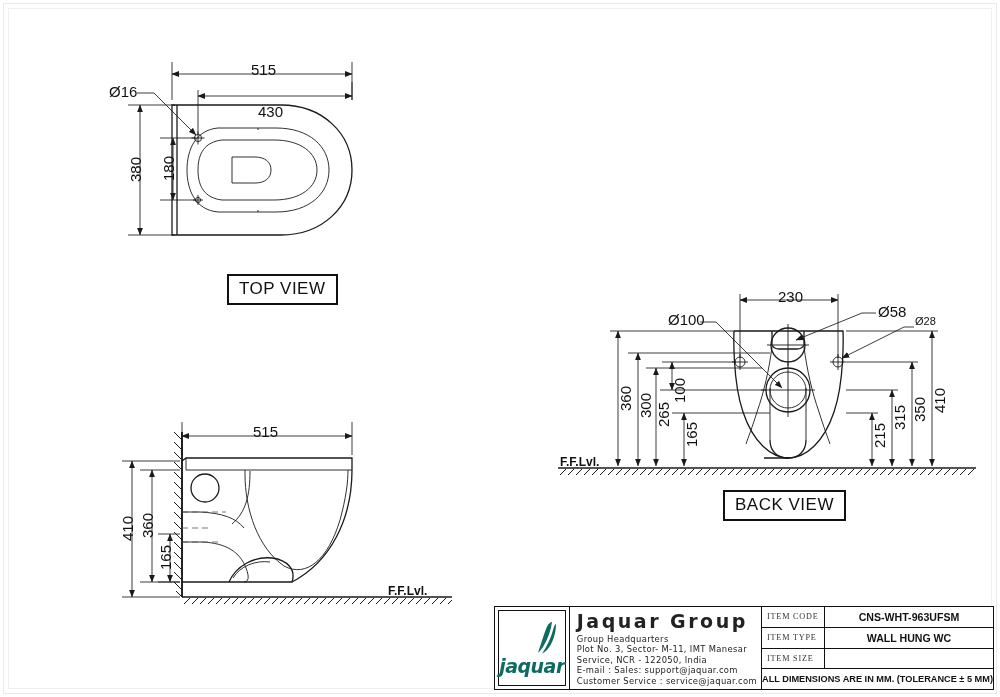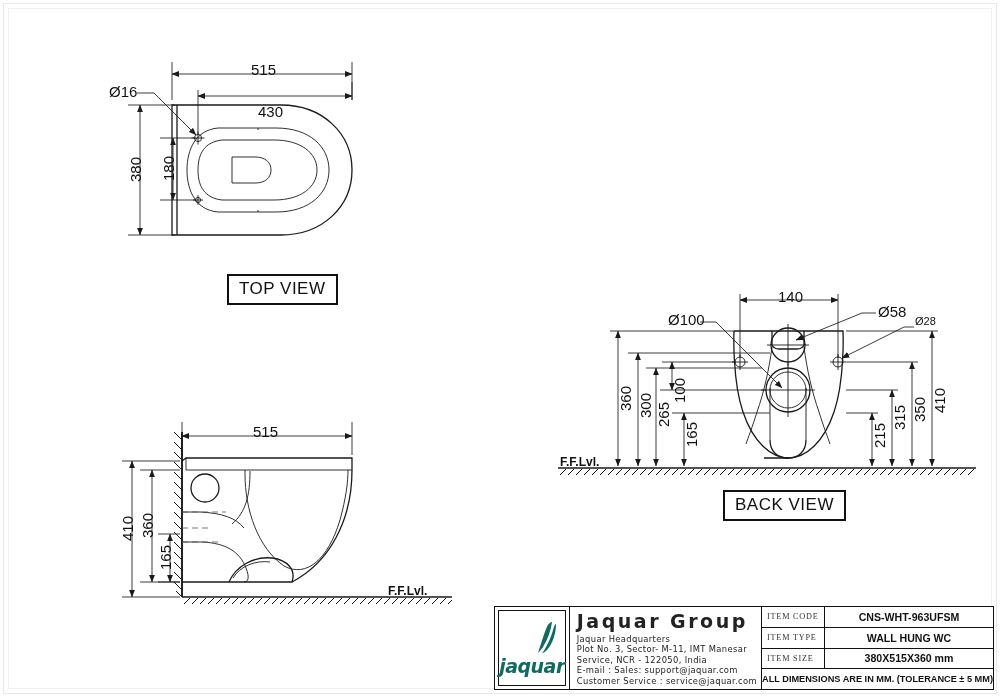--- a/index.html
+++ b/index.html
@@ -529,21 +529,21 @@
   <div class="dimtext vert" style="left:156px; top:161px;">180</div>
   <div class="dimtext" style="left:109px; top:84px;">Ø16</div>
   <div class="viewlabel" style="left:227px; top:274px;">TOP VIEW</div>
 
   <div class="dimtext" style="left:253px; top:424px;">515</div>
   <div class="dimtext vert" style="left:115px; top:521px;">410</div>
   <div class="dimtext vert" style="left:135px; top:518px;">360</div>
   <div class="dimtext vert" style="left:153px; top:550px;">165</div>
   <div class="ffl" style="left:388px; top:584px;">F.F.Lvl.</div>
 
-  <div class="dimtext" style="left:778px; top:289px;">140</div>
+  <div class="dimtext" style="left:778px; top:289px;">230</div>
   <div class="dimtext" style="left:668px; top:312px;">Ø100</div>
   <div class="dimtext" style="left:878px; top:304px;">Ø58</div>
   <div class="dimtext small" style="left:915px; top:316px;">Ø28</div>
 
   <div class="dimtext vert" style="left:613px; top:391px;">360</div>
   <div class="dimtext vert" style="left:633px; top:398px;">300</div>
   <div class="dimtext vert" style="left:651px; top:407px;">265</div>
   <div class="dimtext vert" style="left:667px; top:383px;">100</div>
   <div class="dimtext vert" style="left:679px; top:427px;">165</div>
 
@@ -562,39 +562,38 @@
         <svg class="logo-mark" width="34" height="36" viewBox="0 0 34 36">
           <path d="M21,2 C20,10 17,19 12,27 C10,30 8,32 7,33 C9,27 12,17 15,9 C17,4 19,2 21,2 Z" fill="#0f6b60"></path>
           <path d="M25,4 C25,13 22,23 16,30 C14,32 12,33 11,33.5 C15,28 20,18 22,10 C23,6 24,4 25,4 Z" fill="#0f6b60"></path>
         </svg>
         <div class="logo-word" style="color:#0f6b60;">jaquar</div>
       </div>
     </div>
 
     <div id="tb-addr">
       <div class="brandname">Jaquar Group</div>
-      <div class="addrline">Jaquar  Headquarters</div>
+      <div class="addrline">Group  Headquarters</div>
       <div class="addrline">Plot No.  3,  Sector-  M-11,  IMT  Manesar</div>
       <div class="addrline">Service,  NCR  -  122050,  India</div>
       <div class="addrline">E-mail :  Sales:  support@jaquar.com</div>
       <div class="addrline">Customer  Service  :   service@jaquar.com</div>
     </div>
 
     <div id="tb-specs">
       <div class="specrow">
         <div class="speckey">ITEM  CODE</div>
         <div class="specval">CNS-WHT-963UFSM</div>
       </div>
       <div class="specrow">
         <div class="speckey">ITEM  TYPE</div>
         <div class="specval">WALL HUNG WC</div>
       </div>
       <div class="specrow">
         <div class="speckey">ITEM  SIZE</div>
-        <div class="specval">380X515X360 mm</div>
       </div>
       <div class="specrow">
         <div class="specnote">ALL DIMENSIONS ARE IN MM. (TOLERANCE ± 5 MM)</div>
       </div>
     </div>
   </div>
 
 </div>
 
 </body></html>

